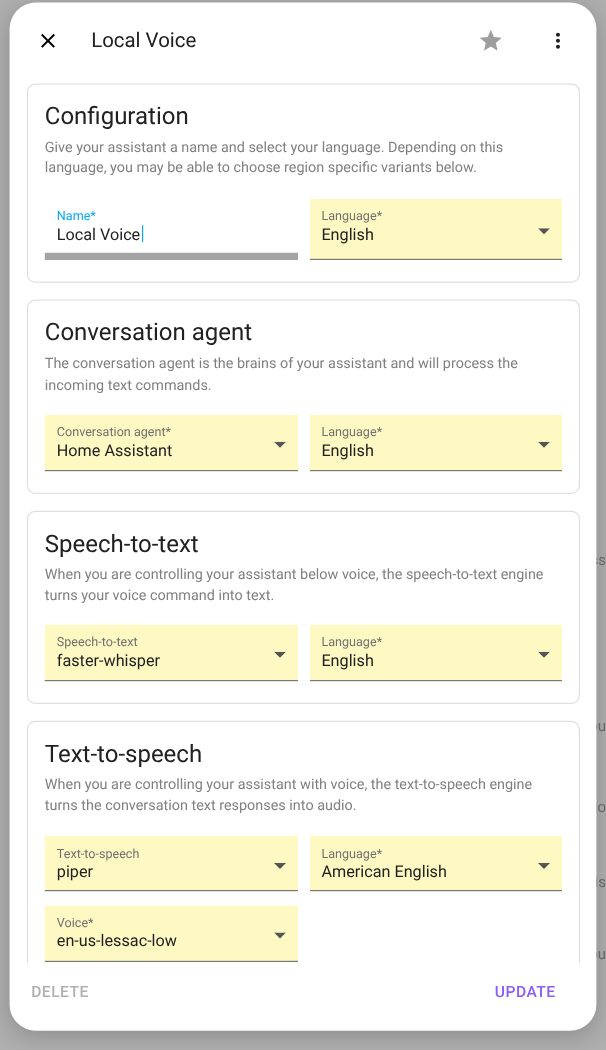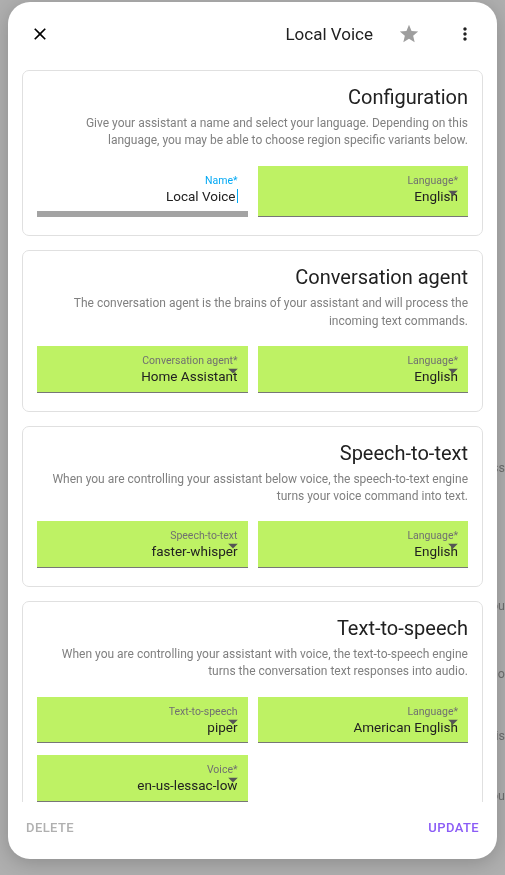--- a/index.html
+++ b/index.html
@@ -14,21 +14,20 @@
   .dialog {
     position: absolute;
     top: 0; left: 0; right: 0; bottom: 0;
     background: #fff;
     margin: 2px 8px 16px 8px;
     border-radius: 22px;
     display: flex;
     flex-direction: column;
     overflow: hidden;
     box-shadow: 0 4px 20px rgba(0,0,0,.2);
-    text-align: right;
   }
   .header {
     display: flex;
     align-items: center;
     padding: 12px 12px 8px 12px;
     gap: 16px;
   }
   .close-btn {
     width: 40px;
     height: 40px;
@@ -79,21 +78,21 @@
     line-height: 1.45;
     margin-bottom: 16px;
   }
   .row {
     display: flex;
     gap: 10px;
   }
   .row + .row { margin-top: 12px; }
   .field {
     position: relative;
-    background: #bef264;
+    background: #fef9c3;
     border-bottom: 1px solid #777;
     padding: 8px 10px 6px 10px;
     min-height: 44px;
   }
   .field.half { width: calc(50% - 5px); }
   .field-label {
     font-size: 10.5px;
     color: #707070;
     margin-bottom: 1px;
     display: block;
@@ -122,21 +121,21 @@
     background: #03a9f4;
     vertical-align: middle;
     margin-left: 1px;
     position: relative;
     top: -1px;
   }
   .footer {
     display: flex;
     justify-content: space-between;
     align-items: center;
-    padding: 12px 14px 18px 14px;
+    padding: 12px 30px 18px 14px;
   }
   .btn-text {
     font-size: 13px;
     font-weight: 500;
     letter-spacing: 0.4px;
     cursor: pointer;
     padding: 6px 4px;
   }
   .btn-delete { color: #b0b0b0; }
   .btn-update { color: #8b5cf6; }

